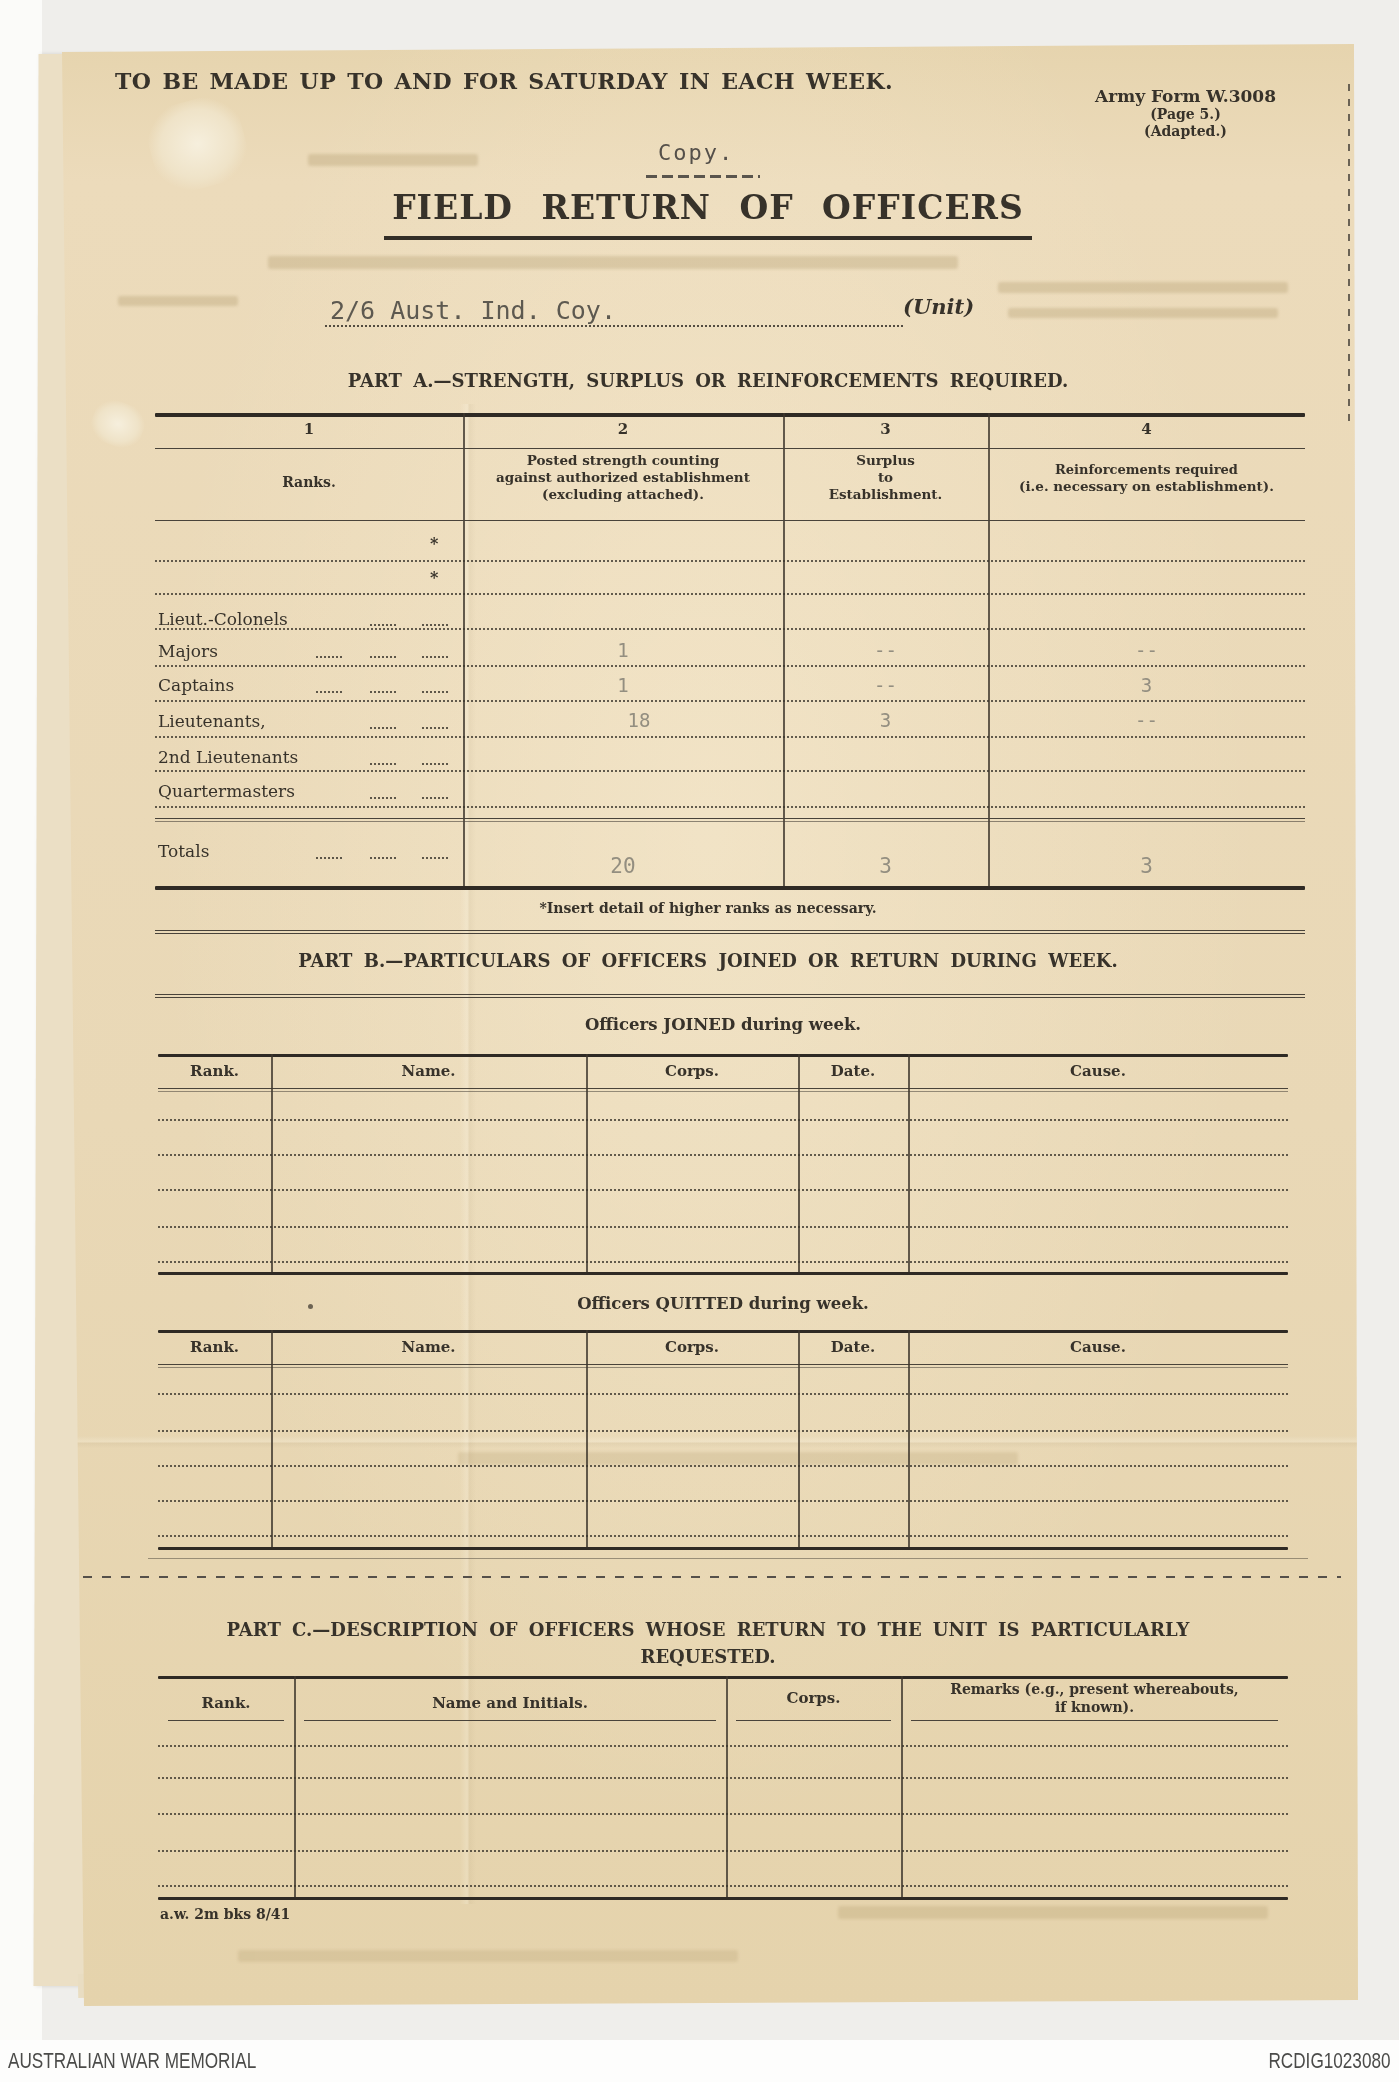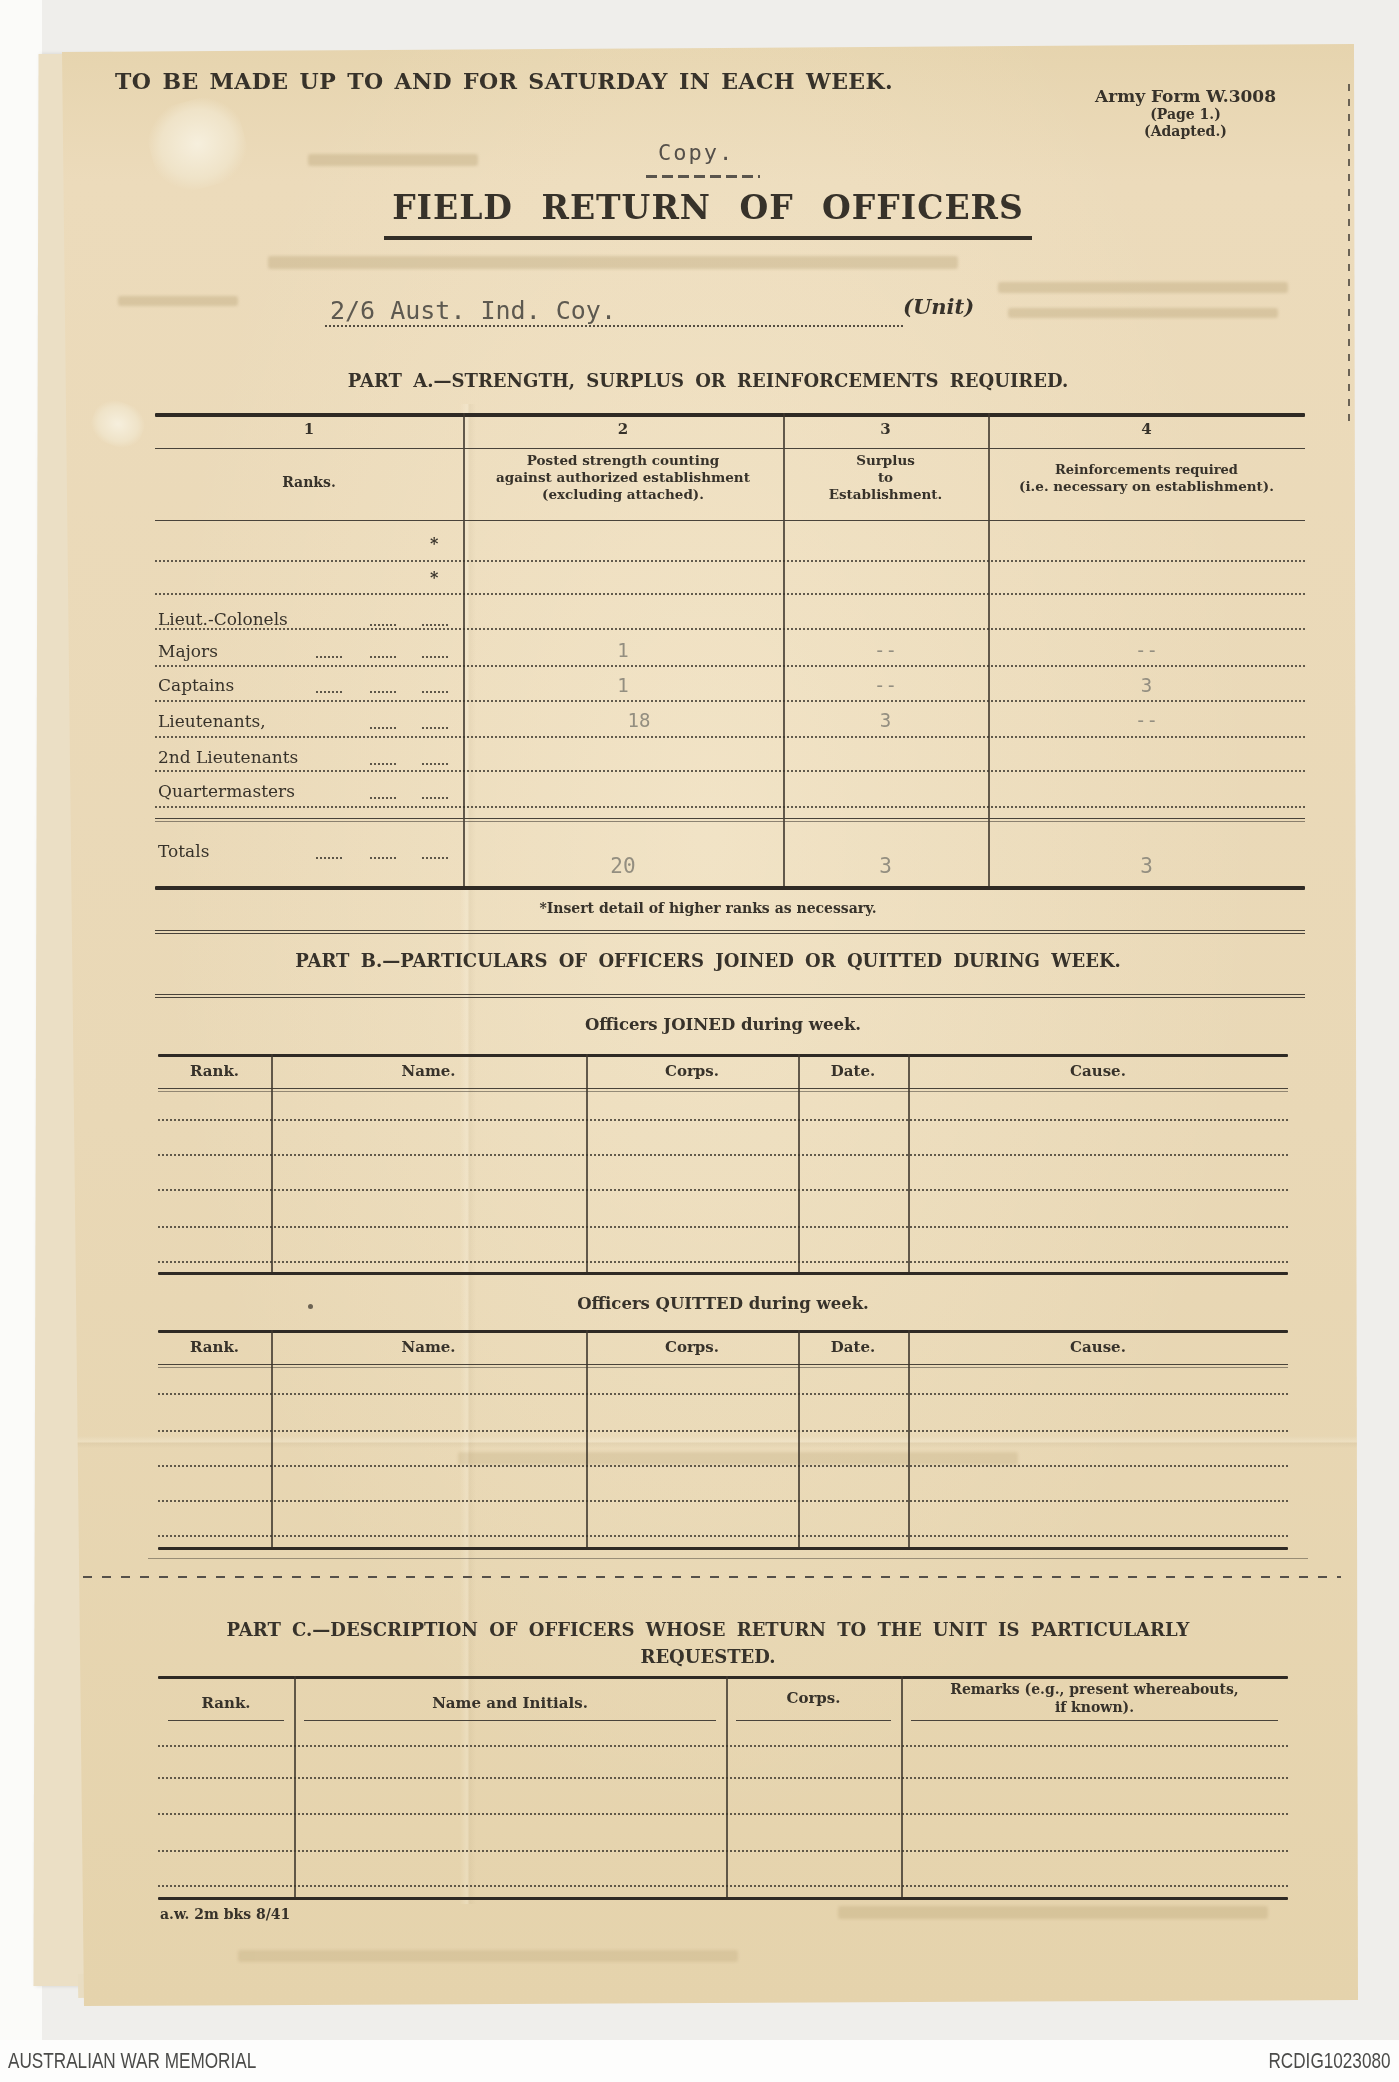--- a/index.html
+++ b/index.html
@@ -68,21 +68,21 @@
     <div class="abs bleed" style="left:950px;top:264px;width:270px;height:10px;"></div>
     <div class="abs bleed" style="left:60px;top:252px;width:120px;height:10px;"></div>
     <div class="abs bleed" style="left:400px;top:1408px;width:560px;height:13px;opacity:.7;"></div>
     <div class="abs bleed" style="left:780px;top:1862px;width:430px;height:13px;opacity:.8;"></div>
     <div class="abs bleed" style="left:180px;top:1906px;width:500px;height:12px;opacity:.7;"></div>
 
     <div class="abs print b" style="left:57px;top:24px;font-size:22px;letter-spacing:.4px;word-spacing:3px;">TO BE MADE UP TO AND FOR SATURDAY IN EACH WEEK.</div>
 
     <div class="abs ctr" style="left:1000px;top:42px;width:255px;">
       <div class="print b" style="font-size:17px;">Army Form W.3008</div>
-      <div class="print b" style="font-size:14px;line-height:17px;">(Page 1.)</div>
+      <div class="print b" style="font-size:14px;line-height:17px;">(Page 5.)</div>
       <div class="print b" style="font-size:14px;line-height:17px;">(Adapted.)</div>
     </div>
 
     <div class="abs typed" style="left:600px;top:96px;font-size:22px;letter-spacing:2px;">Copy.</div>
     <div class="abs" style="left:588px;top:131px;width:114px;height:3px;background:repeating-linear-gradient(90deg,#5a554d 0 11px,transparent 11px 16px);"></div>
 
     <div class="abs ctr" style="left:55px;top:144px;width:1190px;">
       <span class="print b" style="display:inline-block;font-size:33px;letter-spacing:1px;word-spacing:16px;border-bottom:4px solid #332e27;padding:0 8px 9px;">FIELD RETURN OF OFFICERS</span>
     </div>
 
@@ -175,21 +175,21 @@
     <div class="abs leader" style="left:364px;top:813px;"></div>
     <div class="abs ctr typed-light" style="left:405px;top:810px;width:320px;font-size:21px;">20</div>
     <div class="abs ctr typed-light" style="left:725px;top:810px;width:205px;font-size:21px;">3</div>
     <div class="abs ctr typed-light" style="left:930px;top:810px;width:317px;font-size:21px;">3</div>
     <div class="abs heavy" style="left:97px;top:842px;width:1150px;"></div>
 
     <div class="abs ctr print b" style="left:55px;top:856px;width:1190px;font-size:14px;">*Insert detail of higher ranks as necessary.</div>
 
     <div class="abs hline" style="left:97px;top:886px;width:1150px;"></div>
     <div class="abs hline" style="left:97px;top:889px;width:1150px;"></div>
-    <div class="abs ctr print b" style="left:55px;top:906px;width:1190px;font-size:18px;word-spacing:5px;">PART B.—PARTICULARS OF OFFICERS JOINED OR QUITTED DURING WEEK.</div>
+    <div class="abs ctr print b" style="left:55px;top:906px;width:1190px;font-size:18px;word-spacing:5px;">PART B.—PARTICULARS OF OFFICERS JOINED OR RETURN DURING WEEK.</div>
     <div class="abs hline" style="left:97px;top:950px;width:1150px;"></div>
     <div class="abs hline" style="left:97px;top:953px;width:1150px;"></div>
     <div class="abs ctr print b" style="left:100px;top:971px;width:1130px;font-size:16.5px;">Officers JOINED during week.</div>
 
     <div class="abs heavy3" style="left:100px;top:1010px;width:1130px;"></div>
     <div class="abs ctr print b" style="left:100px;top:1018px;width:113px;font-size:15px;">Rank.</div>
     <div class="abs ctr print b" style="left:213px;top:1018px;width:315px;font-size:15px;">Name.</div>
     <div class="abs ctr print b" style="left:528px;top:1018px;width:212px;font-size:15px;">Corps.</div>
     <div class="abs ctr print b" style="left:740px;top:1018px;width:110px;font-size:15px;">Date.</div>
     <div class="abs ctr print b" style="left:850px;top:1018px;width:380px;font-size:15px;">Cause.</div>

